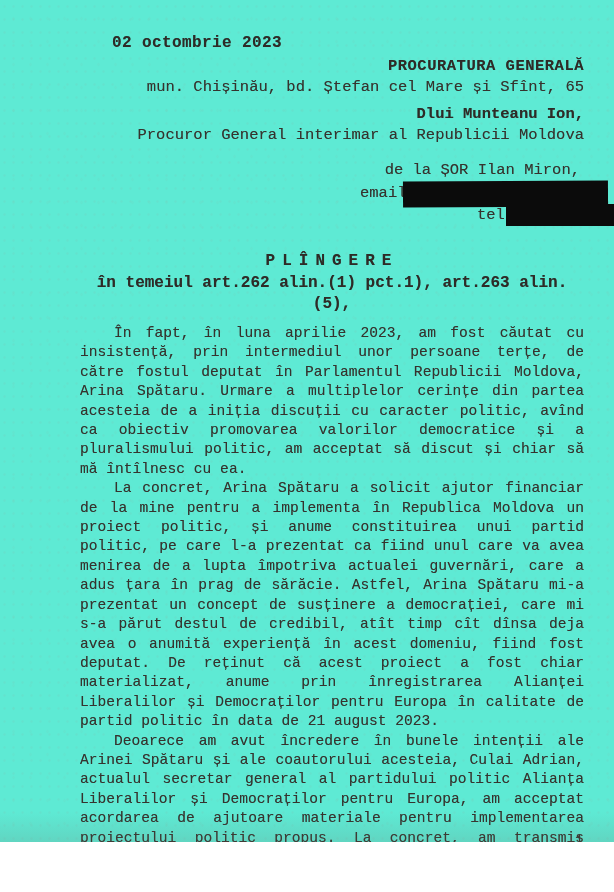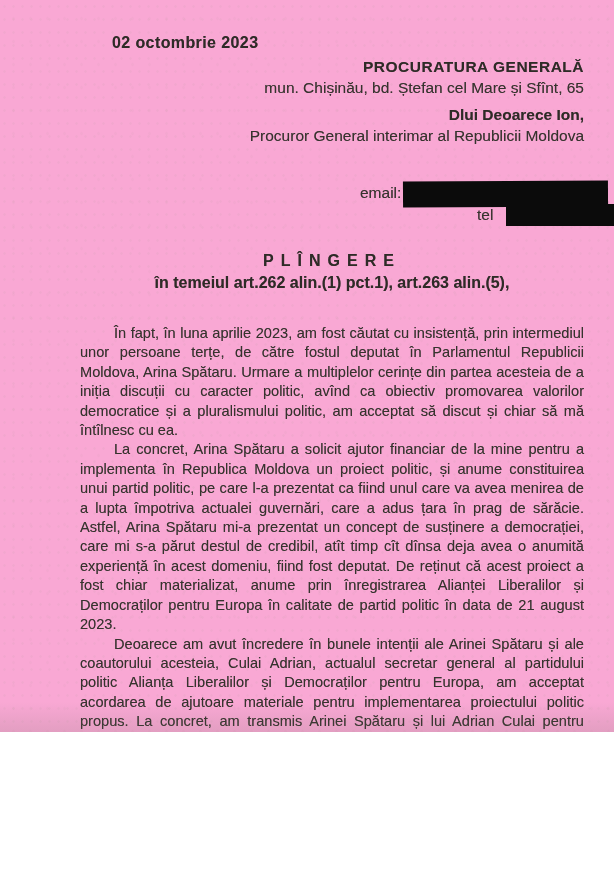--- a/index.html
+++ b/index.html
@@ -3,24 +3,24 @@
 <meta charset="utf-8">
 <style>
   html, body {
     margin: 0;
     padding: 0;
     background: #ffffff;
   }
   .page {
     position: relative;
     width: 614px;
-    height: 732px;
-    background: #f9a8d4;
+    height: 842px;
+    background: #5eead4;
     overflow: hidden;
-    font-family: Liberation Sans, sans-serif;
+    font-family: Liberation Mono, monospace;
     color: #36332e;
   }
   
   .page::before {
     content: "";
     position: absolute;
     inset: 0;
     background-image:
       radial-gradient(rgba(160,152,135,0.07) 1px, transparent 1.3px),
       radial-gradient(rgba(160,152,135,0.05) 1px, transparent 1.5px);
@@ -118,24 +118,25 @@
 </head>
 <body>
 
 <div class="page">
 
   <div class="date txt bold">02 octombrie 2023</div>
 
   <div class="addr-block txt">
     <div class="org bold">PROCURATURA GENERALĂ</div>
     <div>mun. Chișinău, bd. Ștefan cel Mare și Sfînt, 65</div>
-    <div class="addressee bold">Dlui Deoarece Ion,</div>
+    <div class="addressee bold">Dlui Munteanu Ion,</div>
     <div>Procuror General interimar al Republicii Moldova</div>
   </div>
 
+  <div class="sender-line txt">de la ȘOR Ilan Miron,</div>
   <span class="email-label txt">email:</span>
   <div class="redact redact-email"></div>
   <span class="tel-label txt">tel</span>
   <div class="redact redact-tel"></div>
 
   <div class="title-block txt">
     <div class="main-title">PLÎNGERE</div>
     <div class="subtitle">în temeiul art.262 alin.(1) pct.1), art.263 alin.(5),</div>
   </div>
 

